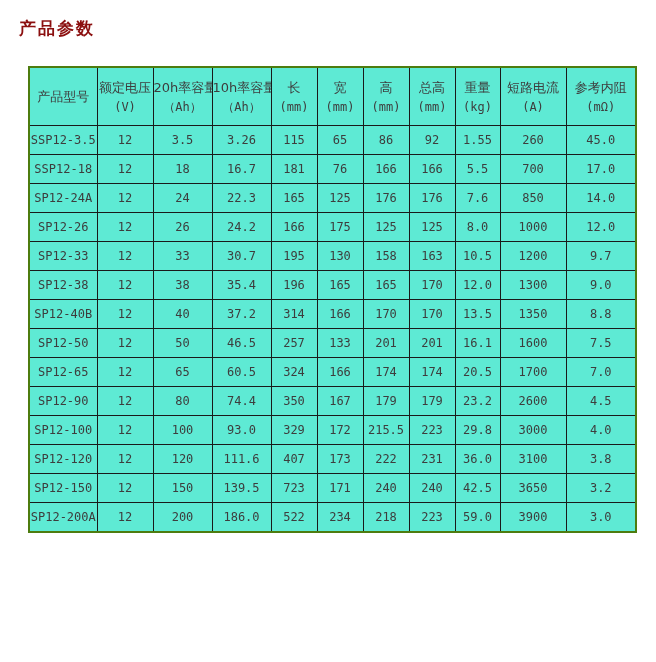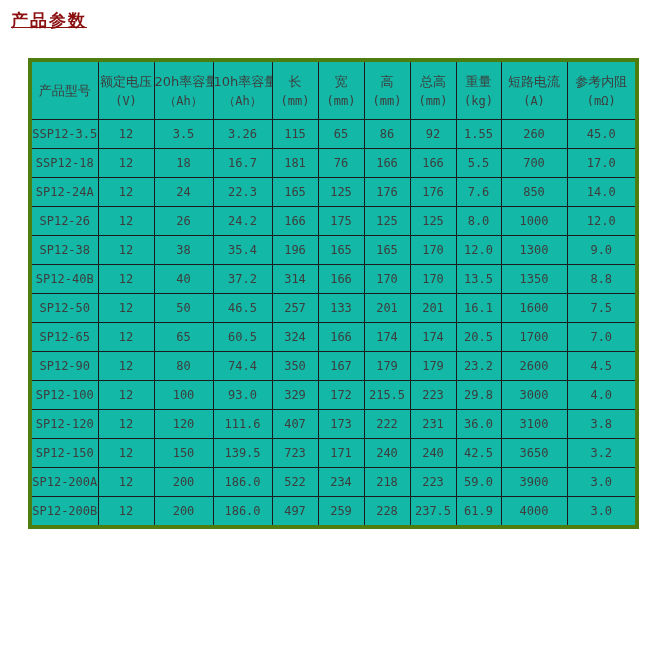--- a/index.html
+++ b/index.html
@@ -10,36 +10,35 @@
     height: 662px;
     font-family: "DejaVu Sans", "Liberation Sans", sans-serif;
   }
   .page {
     position: relative;
     width: 656px;
     height: 662px;
     overflow: hidden;
   }
   .title {
-    margin: 0;
+    margin: 8px;
     padding: 9px 0 0 11px;
     font-size: 17px;
     font-weight: bold;
     color: #8b0f0f;
     letter-spacing: 2px;
     font-family: "DejaVu Sans", sans-serif;
-    text-decoration: underline;
   }
   table.params {
     border-collapse: collapse;
     table-layout: fixed;
     margin: 26px 16px 0 28px;
     width: 607px;
-    border: 4px solid #4d7c0f;
-    background: #14b8a6;
+    border: 2px solid #4d7c0f;
+    background: #5eead4;
   }
   table.params th, table.params td {
     border: 1px solid #1a1a1a;
     text-align: center;
     vertical-align: middle;
     color: #3d3d3d;
     padding: 0;
     overflow: hidden;
     white-space: nowrap;
   }
@@ -155,20 +154,33 @@
           <td>24.2</td>
           <td>166</td>
           <td>175</td>
           <td>125</td>
           <td>125</td>
           <td>8.0</td>
           <td>1000</td>
           <td>12.0</td>
         </tr>
         <tr>
+          <td>SP12-33</td>
+          <td>12</td>
+          <td>33</td>
+          <td>30.7</td>
+          <td>195</td>
+          <td>130</td>
+          <td>158</td>
+          <td>163</td>
+          <td>10.5</td>
+          <td>1200</td>
+          <td>9.7</td>
+        </tr>
+        <tr>
           <td>SP12-38</td>
           <td>12</td>
           <td>38</td>
           <td>35.4</td>
           <td>196</td>
           <td>165</td>
           <td>165</td>
           <td>170</td>
           <td>12.0</td>
           <td>1300</td>
@@ -271,28 +283,15 @@
           <td>200</td>
           <td>186.0</td>
           <td>522</td>
           <td>234</td>
           <td>218</td>
           <td>223</td>
           <td>59.0</td>
           <td>3900</td>
           <td>3.0</td>
         </tr>
-        <tr>
-          <td>SP12-200B</td>
-          <td>12</td>
-          <td>200</td>
-          <td>186.0</td>
-          <td>497</td>
-          <td>259</td>
-          <td>228</td>
-          <td>237.5</td>
-          <td>61.9</td>
-          <td>4000</td>
-          <td>3.0</td>
-        </tr>
       </tbody>
   </table>
 </div>
 
 </body></html>

